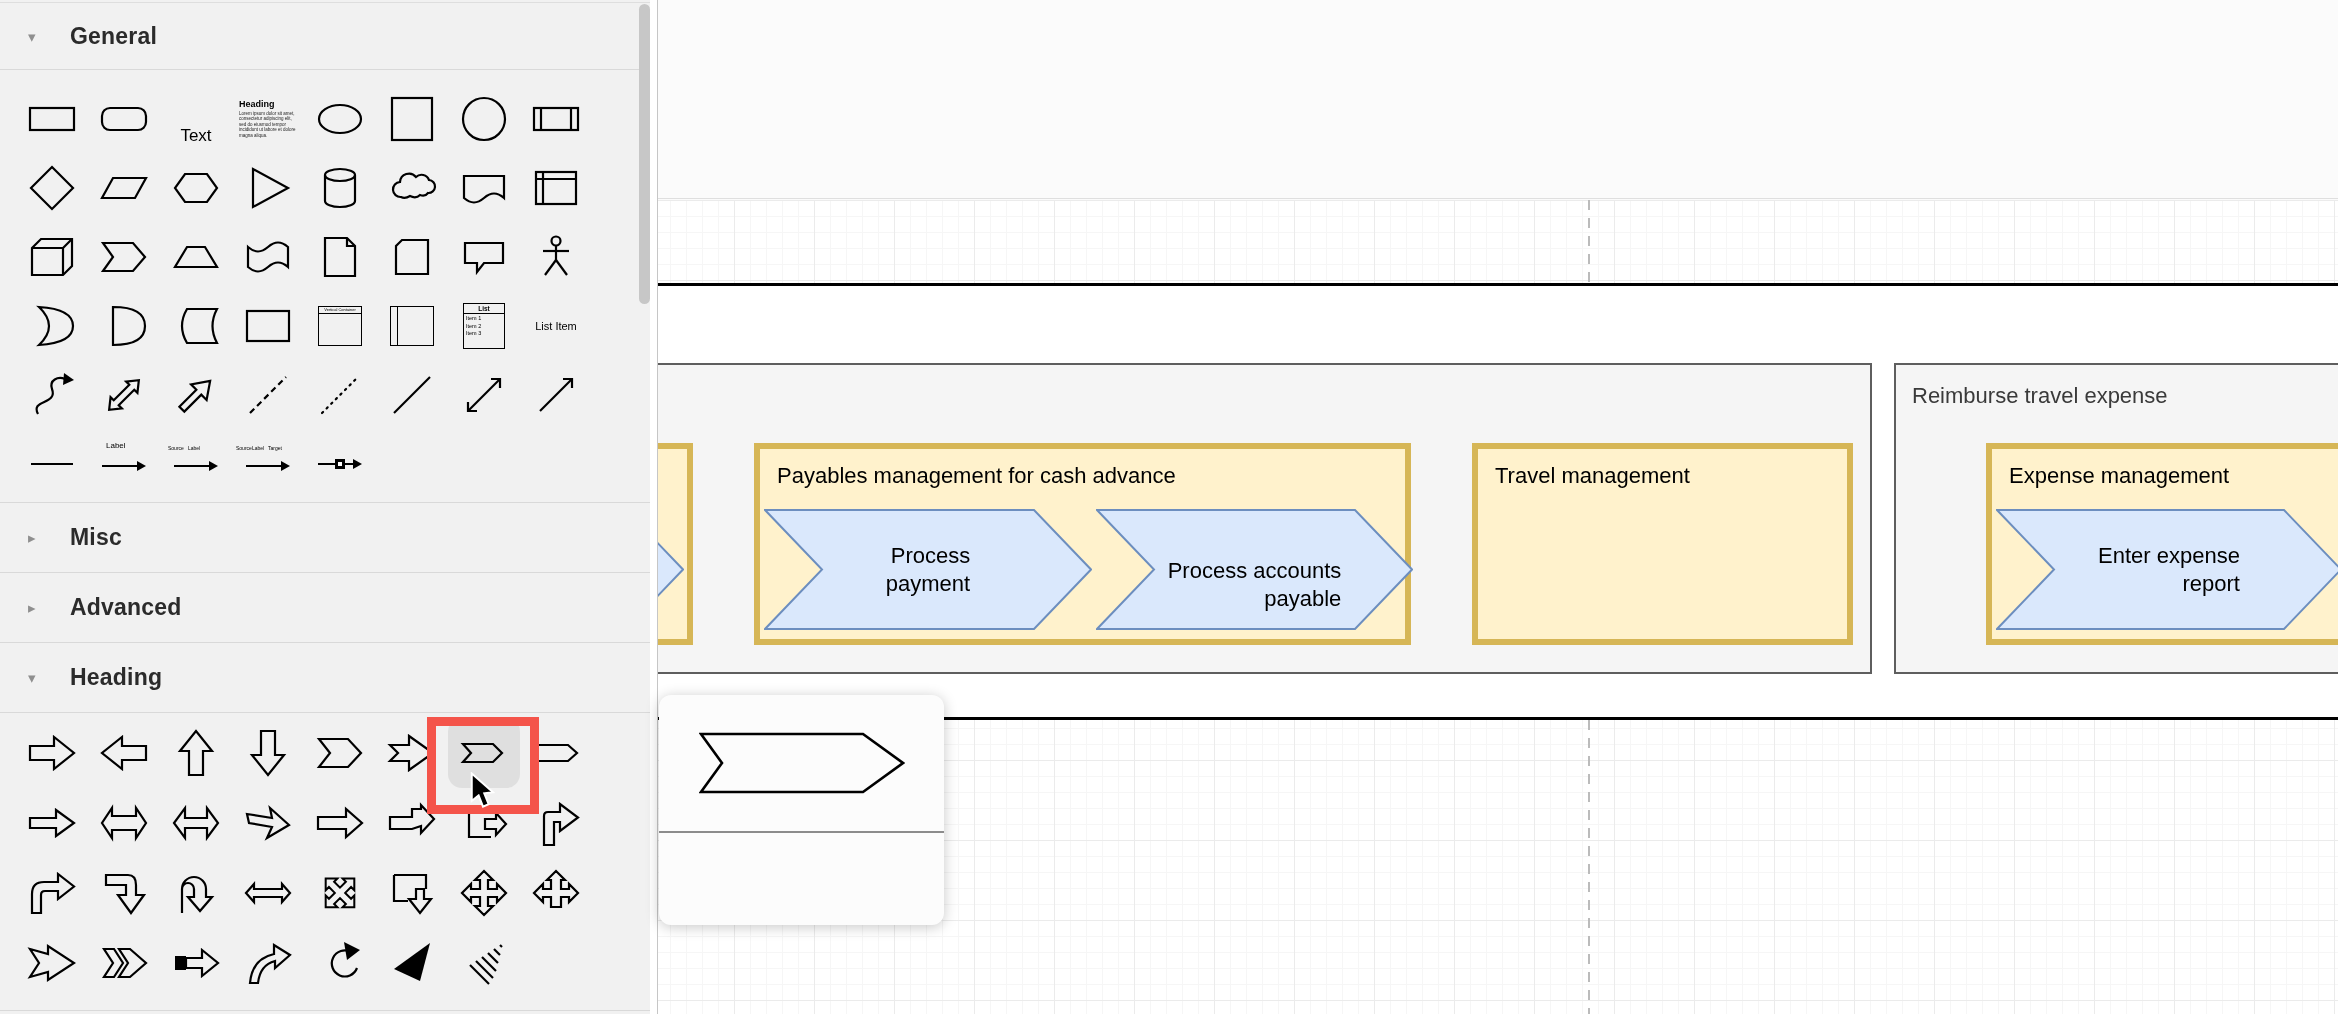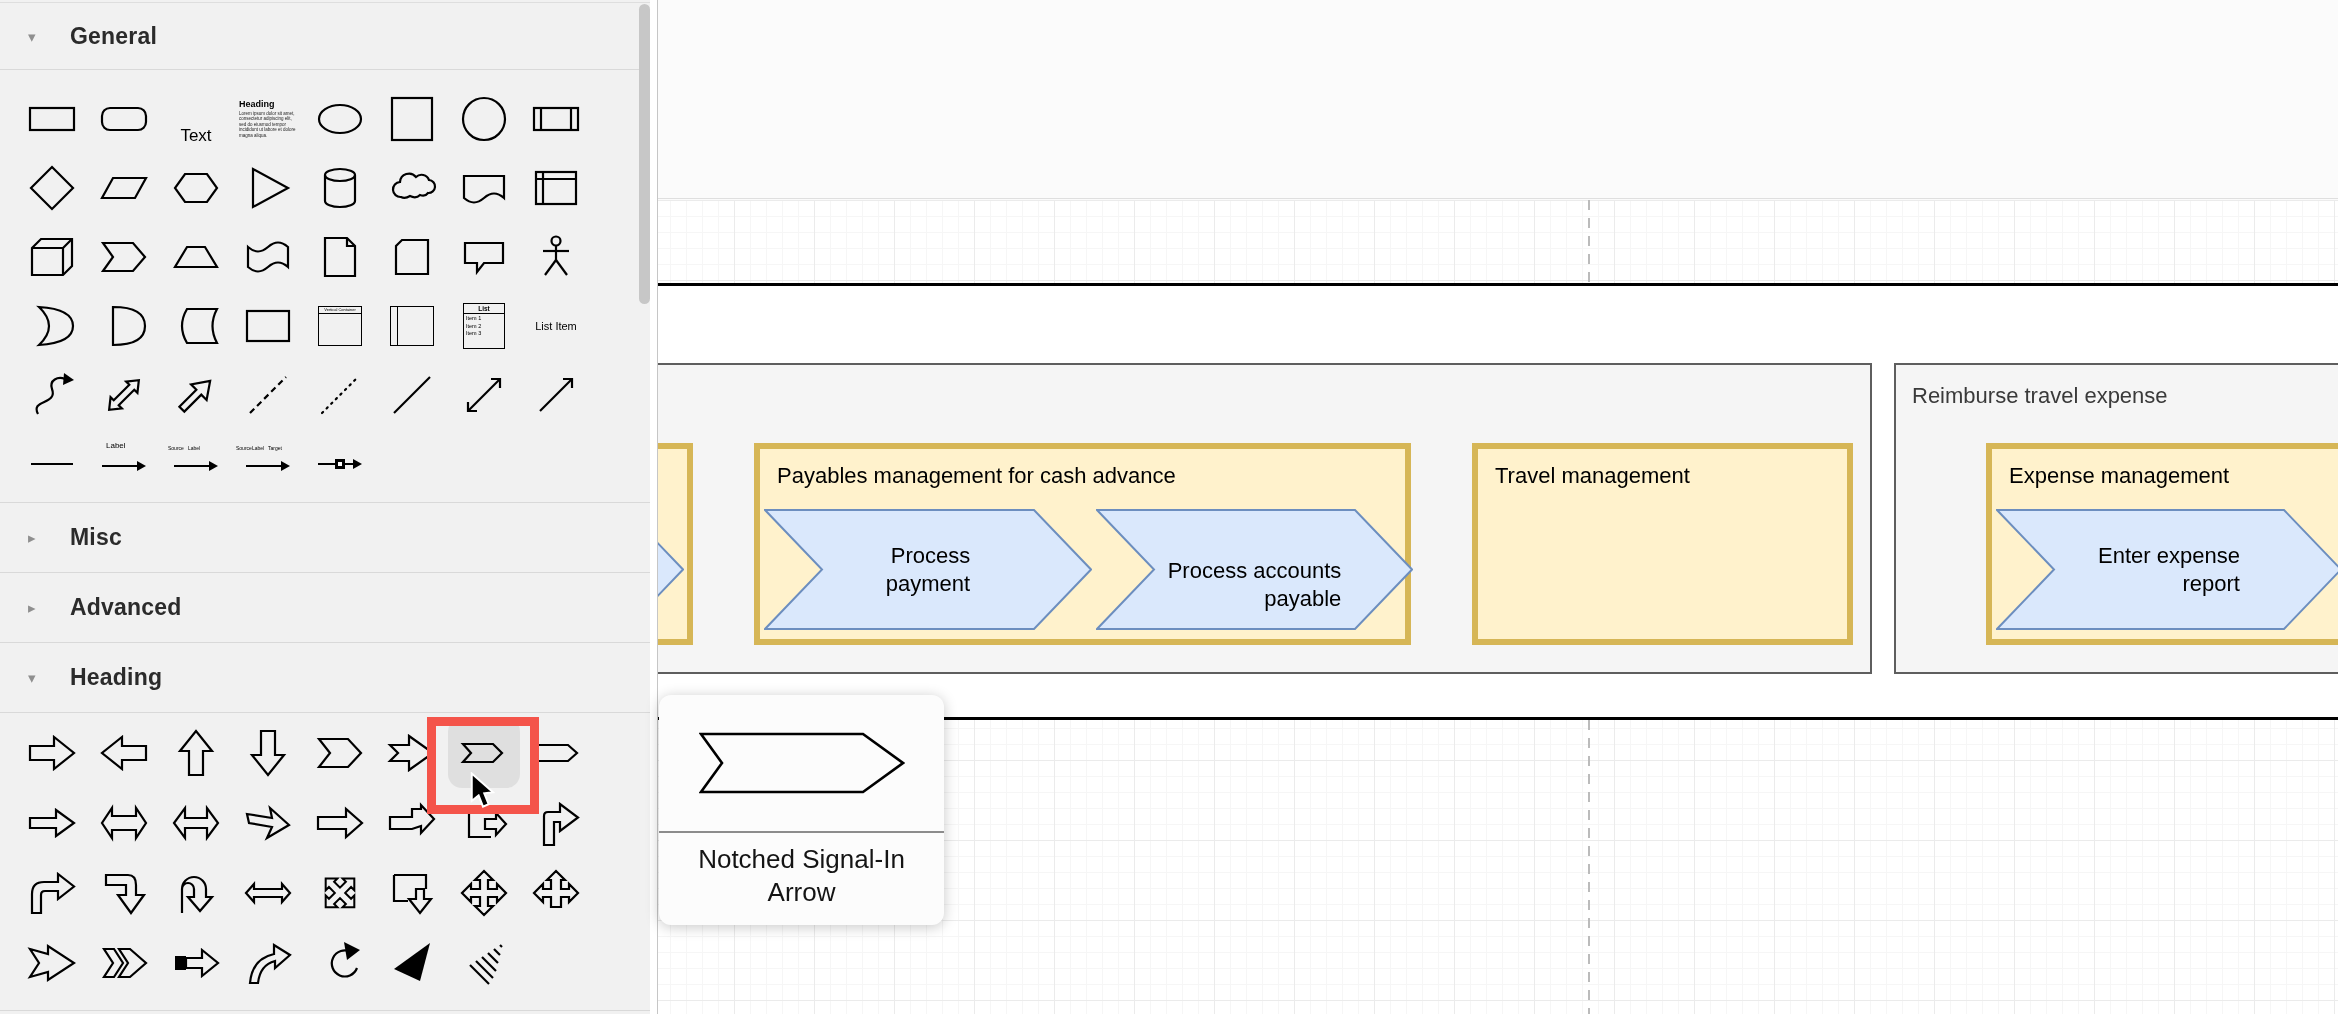--- a/index.html
+++ b/index.html
@@ -583,14 +583,13 @@
   <path d="M3,1 L3,23 L8.5,18.5 L12,27.5 L16.5,25.5 L13,16.8 L20,16 Z" fill="#000" stroke="#FFF" stroke-width="1.6"></path>
 </svg>
 
 <div class="tooltip">
   <div class="tt-preview">
     <svg width="206" height="62" viewBox="0 0 206 62">
       <polygon points="2,2 164,2 204,31 164,60 2,60 23,31" fill="none" stroke="#000" stroke-width="2.6"></polygon>
     </svg>
   </div>
   <div class="tt-divider"></div>
-  <div class="tt-label">Notched Signal-In Arrow</div>
 </div>
 
 </body></html>

